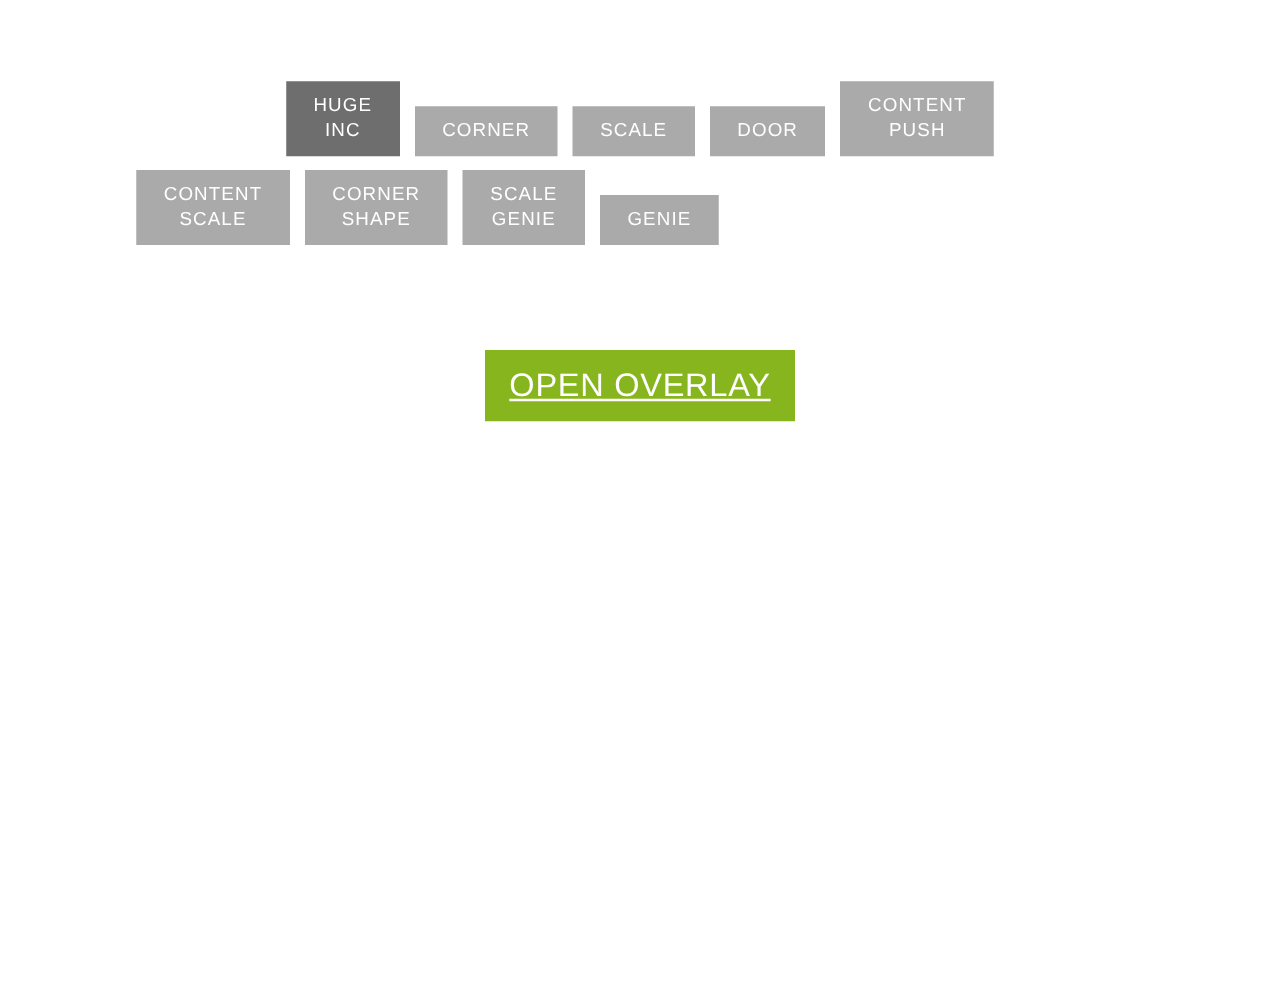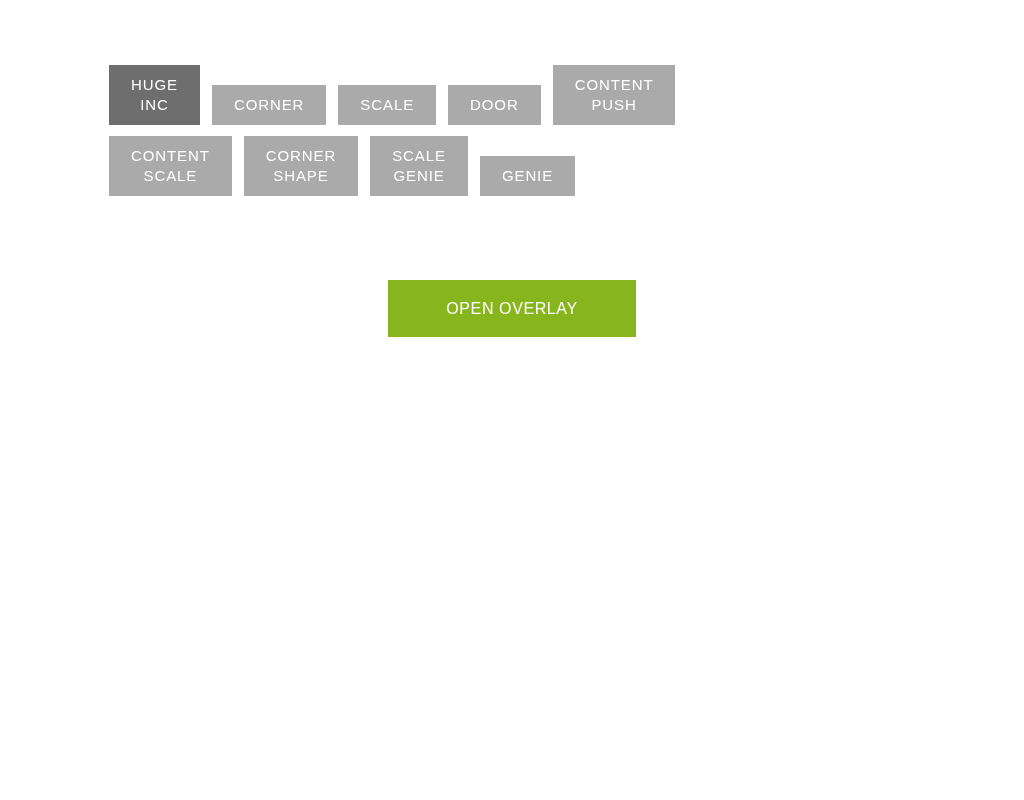--- a/index.html
+++ b/index.html
@@ -26,20 +26,21 @@
     left: 109px;
     top: 65px;
     width: 806px;
   }
 
   .selector-row {
     display: flex;
     flex-direction: row;
     align-items: flex-start;
     flex-wrap: nowrap;
+    justify-content: center;
   }
 
   .selector-row.row-two {
     margin-top: 11px;
     justify-content: flex-start;
   }
 
   .opt-btn {
     background: #aaaaaa;
     color: #ffffff;
@@ -88,28 +89,29 @@
     justify-content: center;
   }
 
   .open-overlay-btn {
     background: #87b51e;
     color: #ffffff;
     border: 0;
     width: 248px;
     height: 57px;
     font-family: "Liberation Sans", sans-serif;
-    font-size: 16px;
+    font-size: 26px;
     font-weight: 400;
     letter-spacing: 0.6px;
     line-height: 57px;
     text-align: center;
     cursor: pointer;
     user-select: none;
     padding: 0;
+    text-decoration: underline;
   }
 </style>
 </head>
 <body>
 
 <div id="app">
 
   <div class="selector-wrap">
     <div class="selector-row row-one">
         <button class="opt-btn two-line active">HUGE

